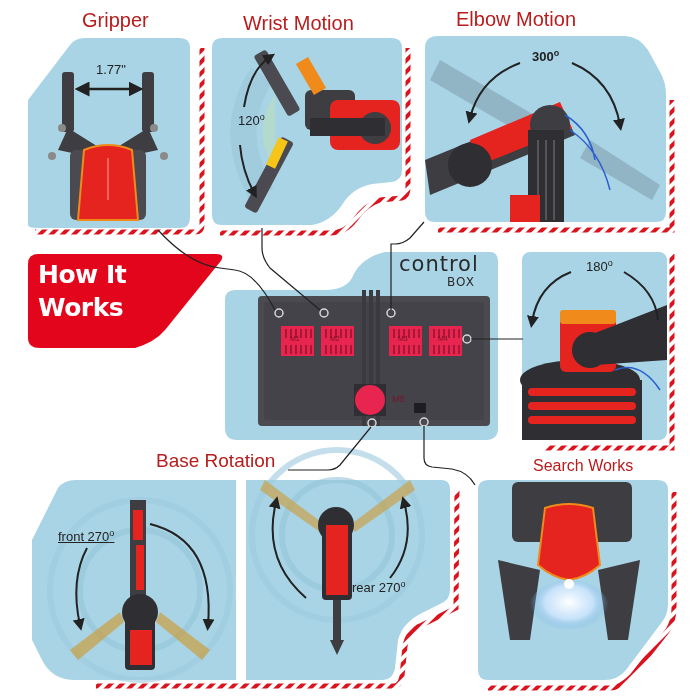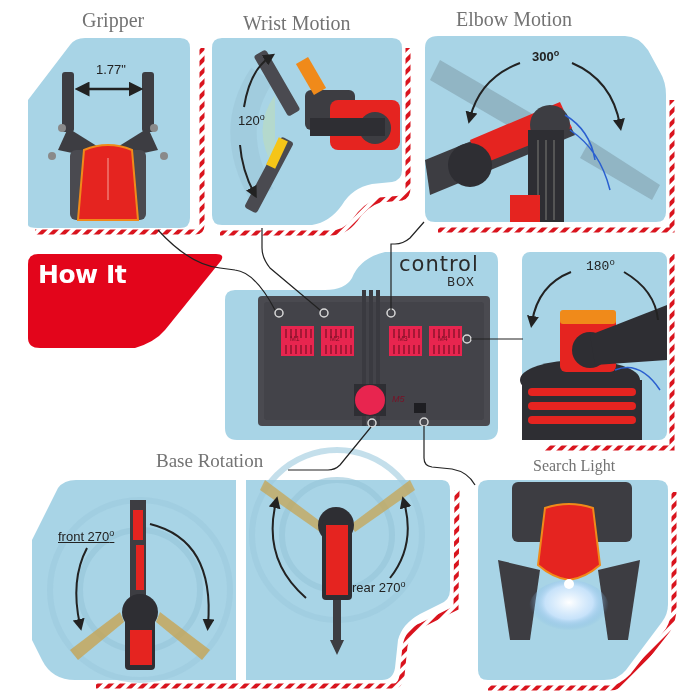--- a/index.html
+++ b/index.html
@@ -1,18 +1,18 @@
 <!DOCTYPE html>
 <html><head>
 <meta charset="utf-8">
 <style>
   html,body{margin:0;padding:0;background:#ffffff;}
   body{width:700px;height:700px;position:relative;overflow:hidden;font-family:"Liberation Sans",sans-serif;color:#222;}
   .abs{position:absolute;}
-  .title{position:absolute;font-size:20px;color:#737373;white-space:nowrap;font-family:Liberation Serif, serif;}
+  .title{position:absolute;font-size:20px;color:#b91c1c;white-space:nowrap;font-family:Liberation Sans, sans-serif;}
   .label{position:absolute;font-size:14px;color:#222;white-space:nowrap;}
   sup{font-size:9px;}
   svg{position:absolute;left:0;top:0;}
   .panel-text{font-family:"DejaVu Sans",sans-serif;}
 </style>
 </head>
 <body>
 
 <svg width="700" height="700" viewBox="0 0 700 700">
   <defs>
@@ -251,32 +251,33 @@
 
 <div class="title" style="left:82px;top:9px;">Gripper</div>
 <div class="label" style="left:96px;top:62px;font-size:13px;">1.77"</div>
 
 <div class="title" style="left:243px;top:12px;">Wrist Motion</div>
 <div class="label" style="left:216px;top:112px;font-size:13px;margin-left:22px;"><span>120</span><sup>o</sup></div>
 
 <div class="title" style="left:456px;top:8px;">Elbow Motion</div>
 <div class="label" style="left:532px;top:48px;font-size:13px;font-weight:bold;"><span>300</span><sup>o</sup></div>
 
-<div class="label" style="left:586px;top:258px;font-size:13px;font-family:Liberation Mono, monospace;"><span>180</span><sup>o</sup></div>
+<div class="label" style="left:586px;top:258px;font-size:13px;"><span>180</span><sup>o</sup></div>
 
 <div class="abs" style="left:38px;top:258px;color:#fff;font-weight:bold;font-size:25px;line-height:33px;font-family:'DejaVu Sans',sans-serif;letter-spacing:-0.5px;">
   <div>How It</div>
+  <div>Works</div>
 </div>
 
 <div class="abs panel-text" style="left:399px;top:252px;font-size:21px;color:#2a2a2a;letter-spacing:1px;">control</div>
 <div class="abs panel-text" style="left:447px;top:275px;font-size:12px;color:#2a2a2a;letter-spacing:1px;">BOX</div>
 
 <div class="abs" style="left:290px;top:335px;font-size:7px;color:#7a1025;">M1</div>
 <div class="abs" style="left:330px;top:335px;font-size:7px;color:#7a1025;">M2</div>
 <div class="abs" style="left:398px;top:335px;font-size:7px;color:#7a1025;">M3</div>
 <div class="abs" style="left:438px;top:335px;font-size:7px;color:#7a1025;">M4</div>
 <div class="abs" style="left:362px;top:394px;font-size:9px;color:#7a1025;font-style:italic;margin-left:30px;">M5</div>
 
 <div class="title" style="left:156px;top:450px;font-size:19px;">Base Rotation</div>
-<div class="title" style="left:533px;top:457px;font-size:16px;">Search Light</div>
+<div class="title" style="left:533px;top:457px;font-size:16px;">Search Works</div>
 
 <div class="label" style="left:58px;top:528px;font-size:13px;text-decoration:underline;"><span>front 270</span><sup>o</sup></div>
 <div class="label" style="left:352px;top:579px;font-size:13px;text-align:right;"><span>rear 270</span><sup>o</sup></div>
 
 </body></html>

